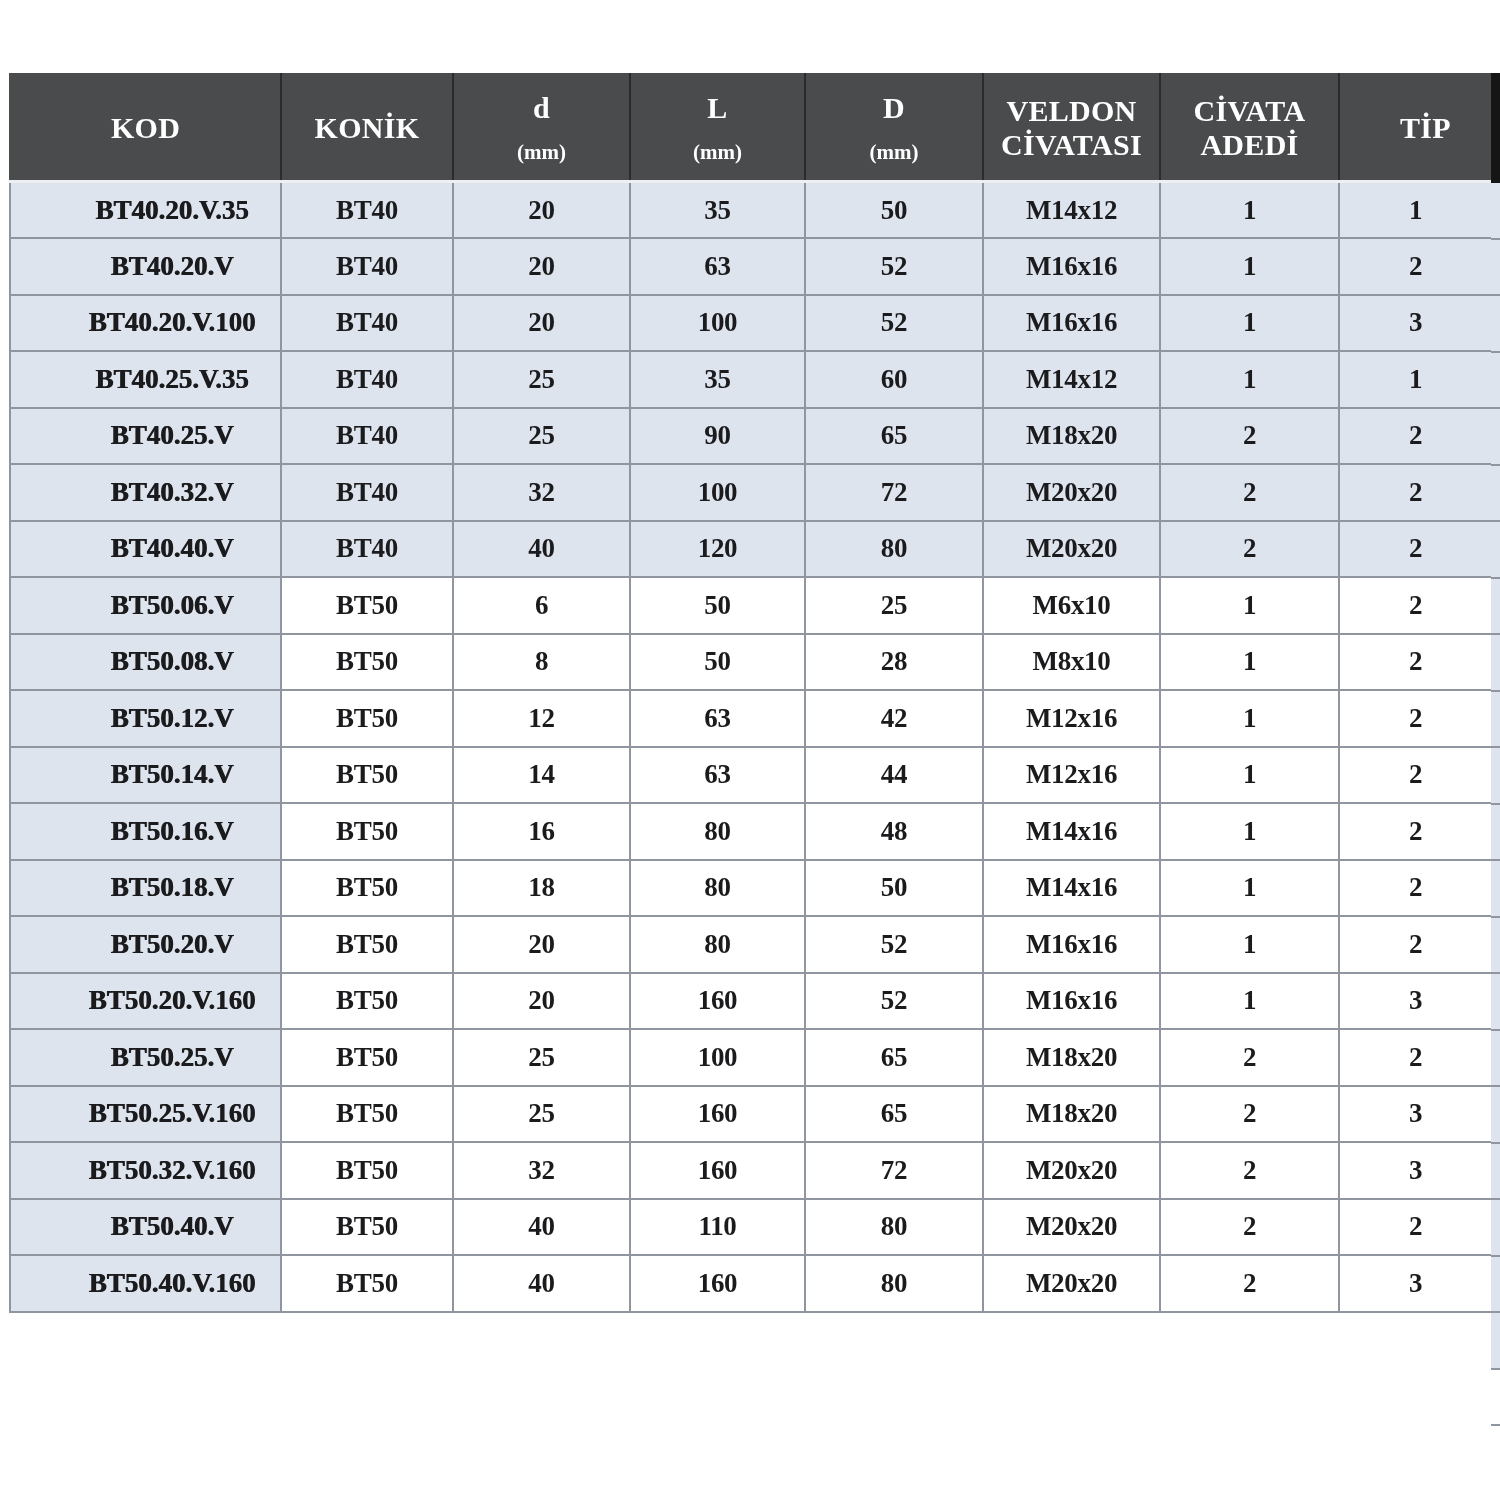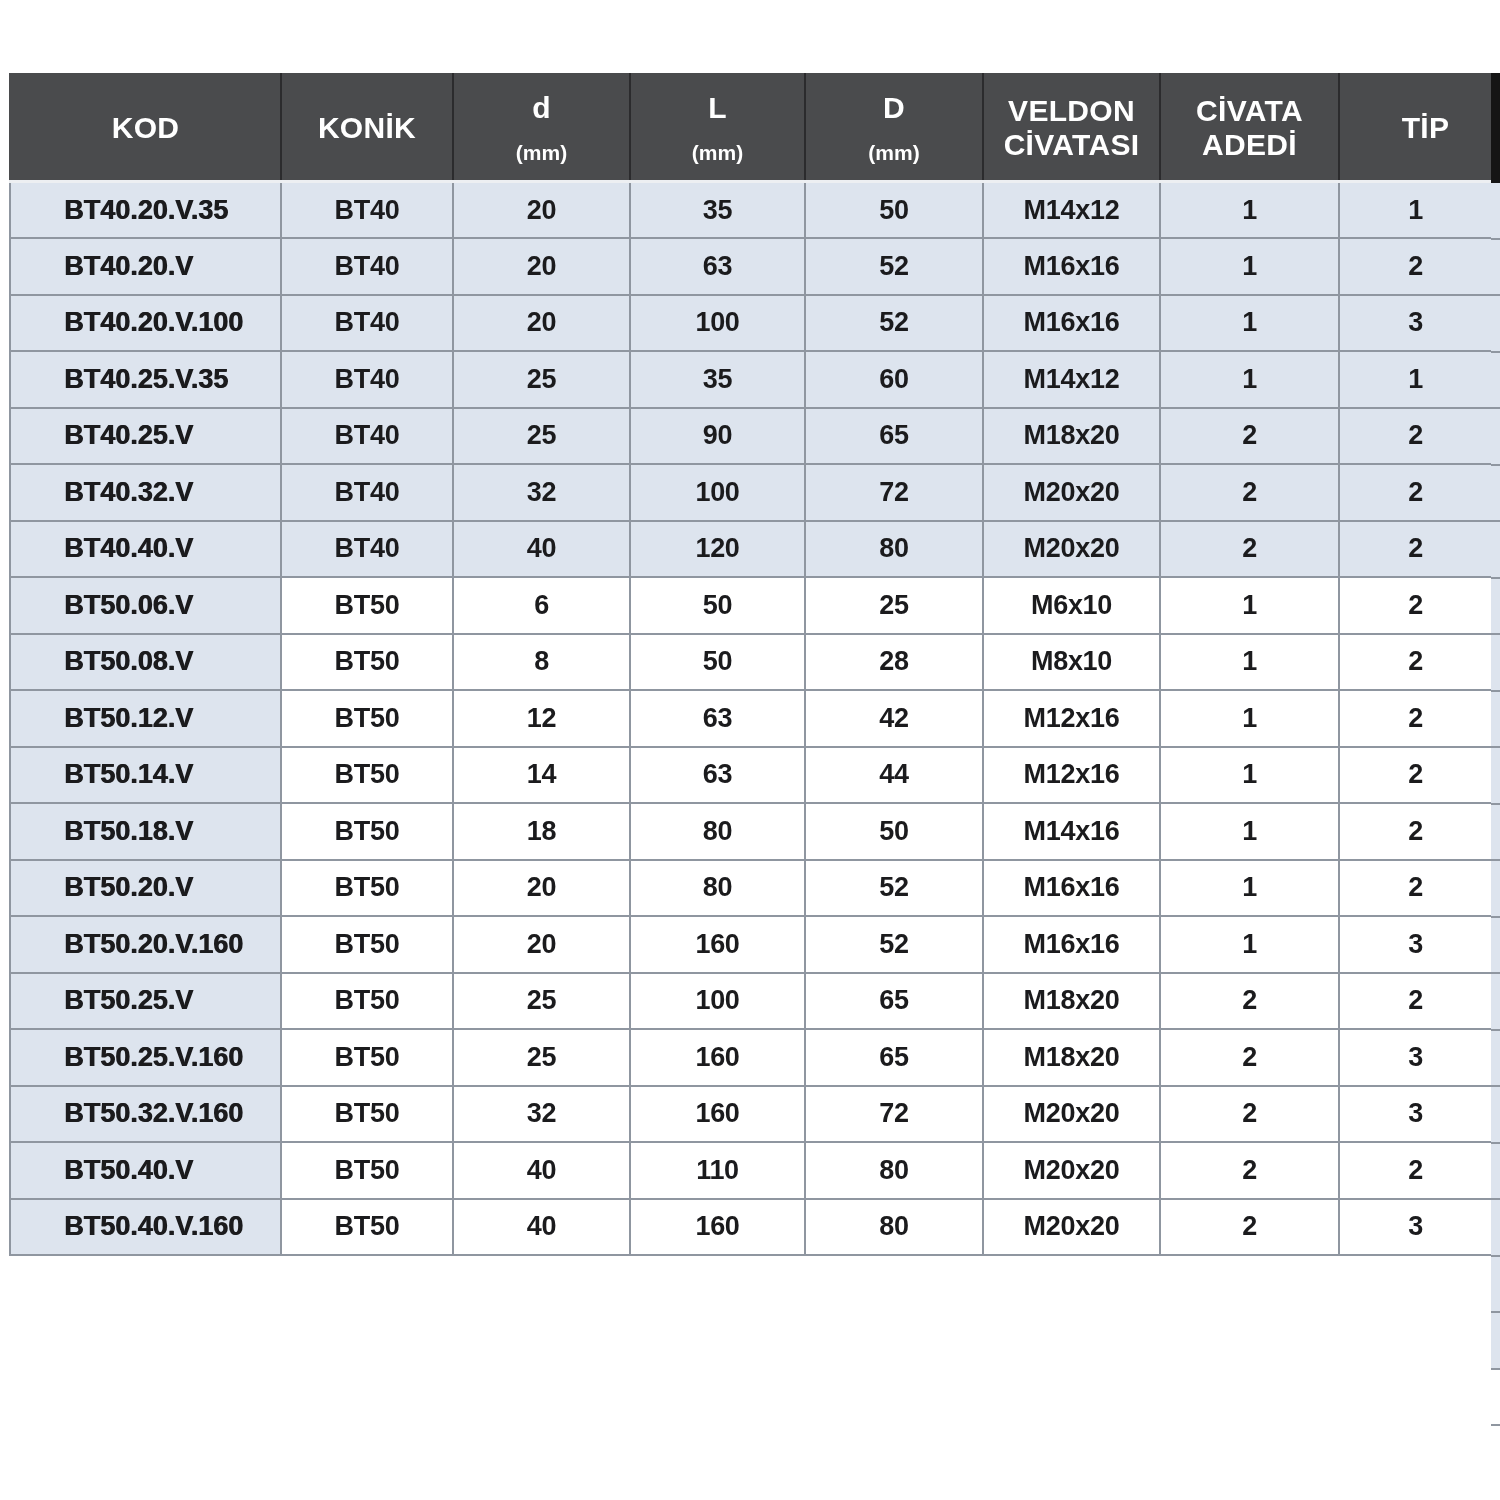--- a/index.html
+++ b/index.html
@@ -12,21 +12,21 @@
     --text:#1b1b1d;
     --header-edge-bar:#151515;
   }
   html,body{margin:0;padding:0;}
   body{
     width:1500px;height:1500px;background:#ffffff;
     font-family:"Liberation Sans",sans-serif;
     -webkit-font-smoothing:antialiased;
   }
   .page{position:relative;width:1500px;height:1500px;background:#ffffff;overflow:hidden;}
-  .tablewrap{position:absolute;left:9px;top:73px;}
+  .tablewrap{position:absolute;left:9px;top:73px;font-family:Liberation Serif, serif;}
 
   table.spec{
     border-collapse:collapse;table-layout:fixed;width:1482px;
   }
   col.c0{width:271px} col.c1{width:172px} col.c2{width:177px} col.c3{width:175px}
   col.c4{width:178px} col.c5{width:177px} col.c6{width:179px} col.c7{width:153px}
 
   thead th{
     height:105px;
     background:var(--header-bg);
@@ -48,21 +48,21 @@
   tbody td{
     border:2px solid var(--grid-border);
     background:var(--row-white);
     color:var(--text);
     font-size:27px;font-weight:bold;letter-spacing:-.3px;
     text-align:center;vertical-align:middle;padding:0;
   }
   tbody tr[data-shade="blue"] td{background:var(--row-blue);}
   tbody td.kod{
     background:var(--row-blue);
-    text-align:left;padding-left:53px;
+    text-align:center;padding-left:53px;
     text-shadow:.7px 0 0 currentColor;
     letter-spacing:0;
   }
 
   
   .edgebar{
     position:absolute;left:1482px;top:0;width:18px;height:110px;
     background:var(--header-edge-bar);
   }
   
@@ -228,20 +228,30 @@
     <td class="kod">BT50.14.V</td>
     <td>BT50</td>
     <td>14</td>
     <td>63</td>
     <td>44</td>
     <td>M12x16</td>
     <td>1</td>
     <td>2</td>
   </tr>
           <tr data-shade="white">
+    <td class="kod">BT50.16.V</td>
+    <td>BT50</td>
+    <td>16</td>
+    <td>80</td>
+    <td>48</td>
+    <td>M14x16</td>
+    <td>1</td>
+    <td>2</td>
+  </tr>
+          <tr data-shade="white">
     <td class="kod">BT50.18.V</td>
     <td>BT50</td>
     <td>18</td>
     <td>80</td>
     <td>50</td>
     <td>M14x16</td>
     <td>1</td>
     <td>2</td>
   </tr>
           <tr data-shade="white">

